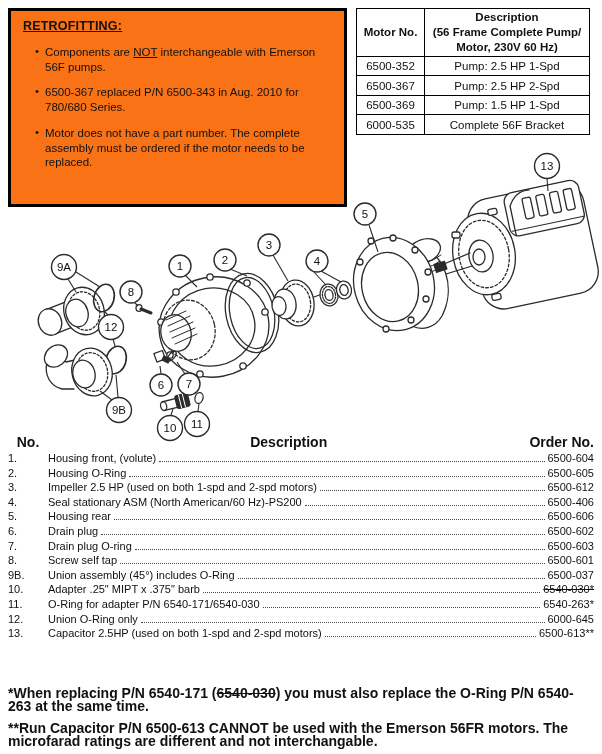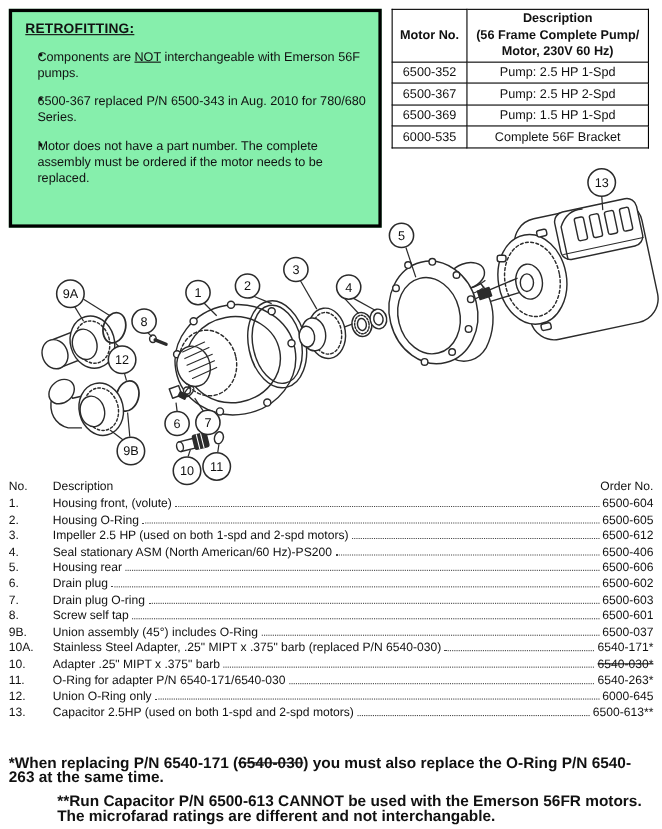--- a/index.html
+++ b/index.html
@@ -7,29 +7,29 @@
     width:602px; height:754px; background:#ffffff;
     font-family:"Liberation Sans", sans-serif; color:#111;
     position:relative; overflow:hidden;
   }
   .u { text-decoration:underline; }
   .strike { text-decoration:line-through;text-align:right; }
 
   
   .retrofit-box {
     position:absolute; left:8px; top:8px; width:333px; height:193px;
-    border:3.5px solid #000; background:#86efac; overflow:hidden;
+    border:3.5px solid #000; background:#f97316; overflow:hidden;
   }
   .retro-title {
     margin:8px 0 0 12px; font-size:12.5px; font-weight:bold;
     text-decoration:underline; letter-spacing:.2px;
   }
   .retro-list { list-style:none; margin:12px 0 0 0; padding:0 8px 0 0; }
   .retro-list li {
-    position:relative; padding-left:23px; margin-bottom:11px;
+    position:relative; padding-left:34px; margin-bottom:11px;
     font-size:11.5px; line-height:1.28;
   }
   .retro-list li::before { content:"\2022"; position:absolute; left:24px; top:-1px; }
 
   
   .pump-table {
     position:absolute; left:356px; top:8px; width:234px;
     border-collapse:collapse; table-layout:fixed; font-size:11.5px;
   }
   .pump-table th, .pump-table td {
@@ -43,36 +43,36 @@
   .diagram-svg { position:absolute; left:0; top:0; width:602px; height:754px; pointer-events:none; }
   .art { stroke:#2b2b2b; fill:none; stroke-width:1.3; stroke-linecap:round; stroke-linejoin:round; }
   .art .w { fill:#fff; }
   .art .dark { fill:#2b2b2b; stroke:#2b2b2b; }
   .callout-circle { fill:#fff; stroke:#2b2b2b; stroke-width:1.4; }
   .callout-line { stroke:#2b2b2b; stroke-width:1.1; fill:none; }
   .callout-text { fill:#111; font-size:11.5px; font-family:"Liberation Sans",sans-serif; text-anchor:middle; }
 
   
   .parts-list { position:absolute; left:8px; top:434px; width:586px; }
-  .pl-header { display:flex; font-weight:normal; font-size:11px; line-height:17px; }
+  .pl-header { display:flex; font-weight:bold; font-size:14px; line-height:17px;text-align:center; }
   .pl-h-no { width:40px; flex:none; }
   .pl-h-desc { flex:1; }
   .pl-h-order { flex:none; }
   .pl-row { display:flex; align-items:baseline; font-size:11px; line-height:14.6px; height:14.6px; }
   .pl-no { width:40px; flex:none; }
   .pl-desc { flex:none; white-space:nowrap; }
   .pl-leader { flex:1; border-bottom:1.6px dotted #444; margin:0 3px 3px 3px; min-width:8px; }
   .pl-order { flex:none; white-space:nowrap; }
 
   
   .footnotes {
     position:absolute; left:8px; top:687px; width:588px;
     font-size:14px; font-weight:bold; line-height:12.9px;
   }
-  .fn + .fn { margin-top:9px;margin-left:44px; }
+  .fn + .fn { margin-top:9px; }
 </style>
 </head>
 <body>
 
 <div class="page">
 
   <div class="retrofit-box">
     <div class="retro-title">RETROFITTING:</div>
     <ul class="retro-list">
       <li><span>Components are </span><span class="u">NOT</span><span> interchangeable with Emerson 56F pumps.</span></li>
@@ -343,26 +343,20 @@
         <span class="pl-leader"></span>
         <span class="pl-order">6500-601</span>
       </div>
         <div class="pl-row">
         <span class="pl-no">9B.</span>
         <span class="pl-desc">Union assembly (45°) includes O-Ring</span>
         <span class="pl-leader"></span>
         <span class="pl-order">6500-037</span>
       </div>
         <div class="pl-row">
-        <span class="pl-no">10A.</span>
-        <span class="pl-desc">Stainless Steel Adapter, .25" MIPT x .375" barb (replaced P/N 6540-030)</span>
-        <span class="pl-leader"></span>
-        <span class="pl-order">6540-171*</span>
-      </div>
-        <div class="pl-row">
         <span class="pl-no">10.</span>
         <span class="pl-desc">Adapter .25" MIPT x .375" barb</span>
         <span class="pl-leader"></span>
         <span class="pl-order strike">6540-030*</span>
       </div>
         <div class="pl-row">
         <span class="pl-no">11.</span>
         <span class="pl-desc">O-Ring for adapter P/N 6540-171/6540-030</span>
         <span class="pl-leader"></span>
         <span class="pl-order">6540-263*</span>

